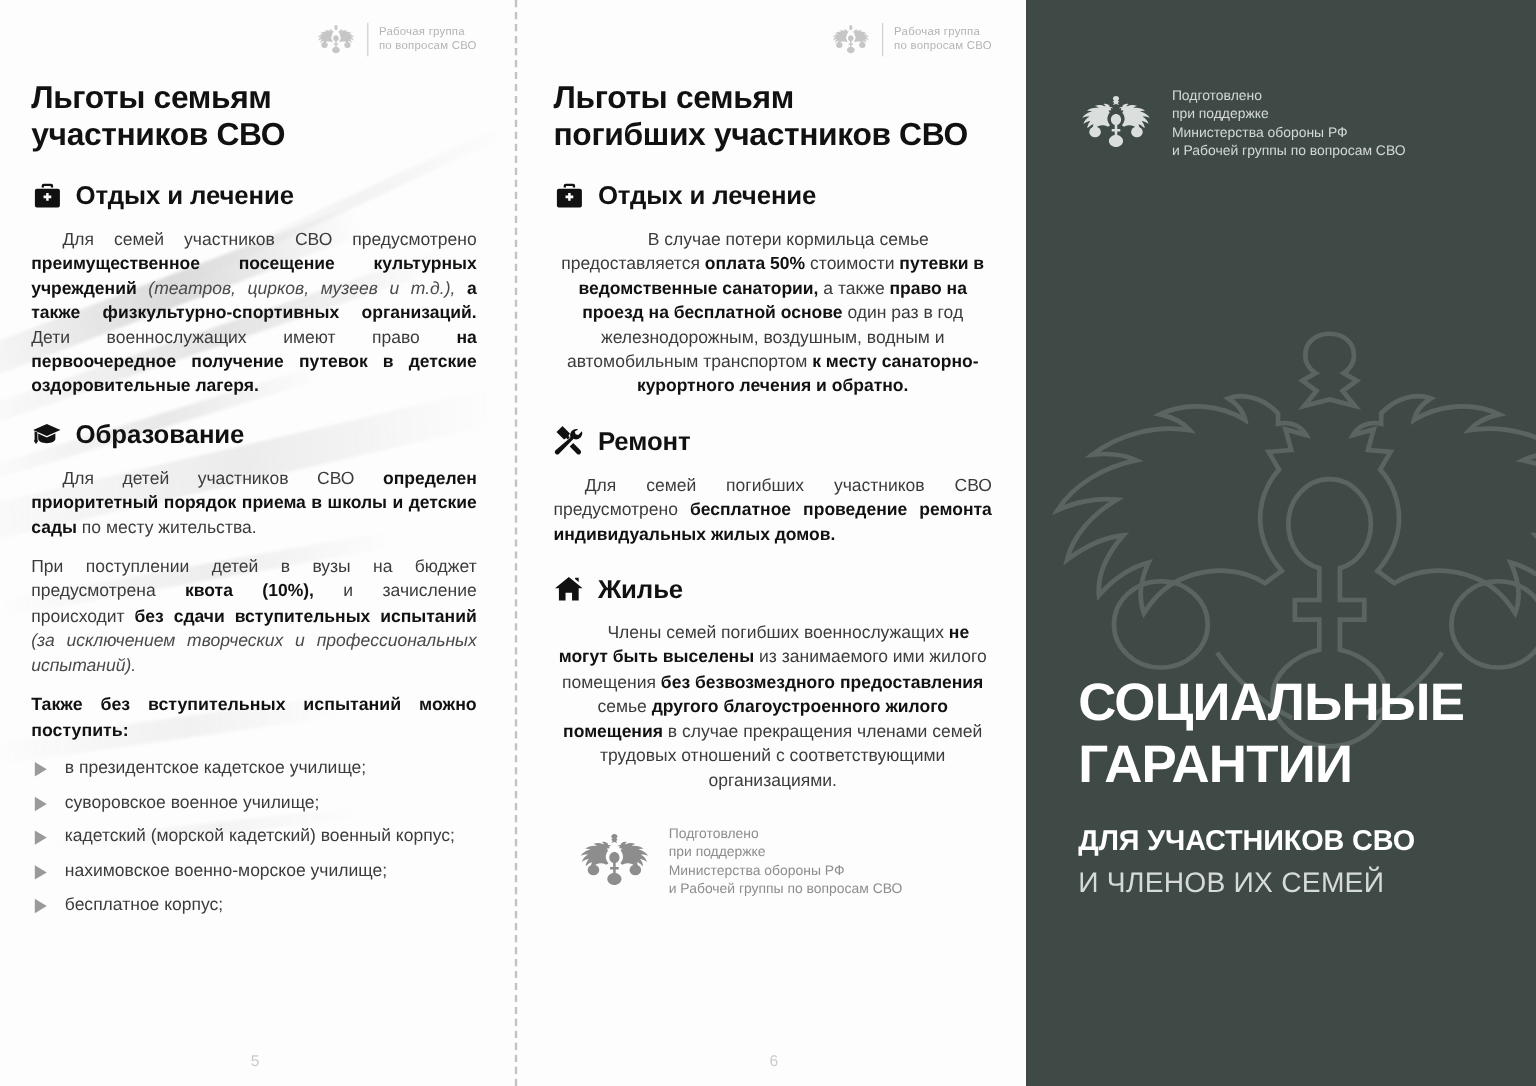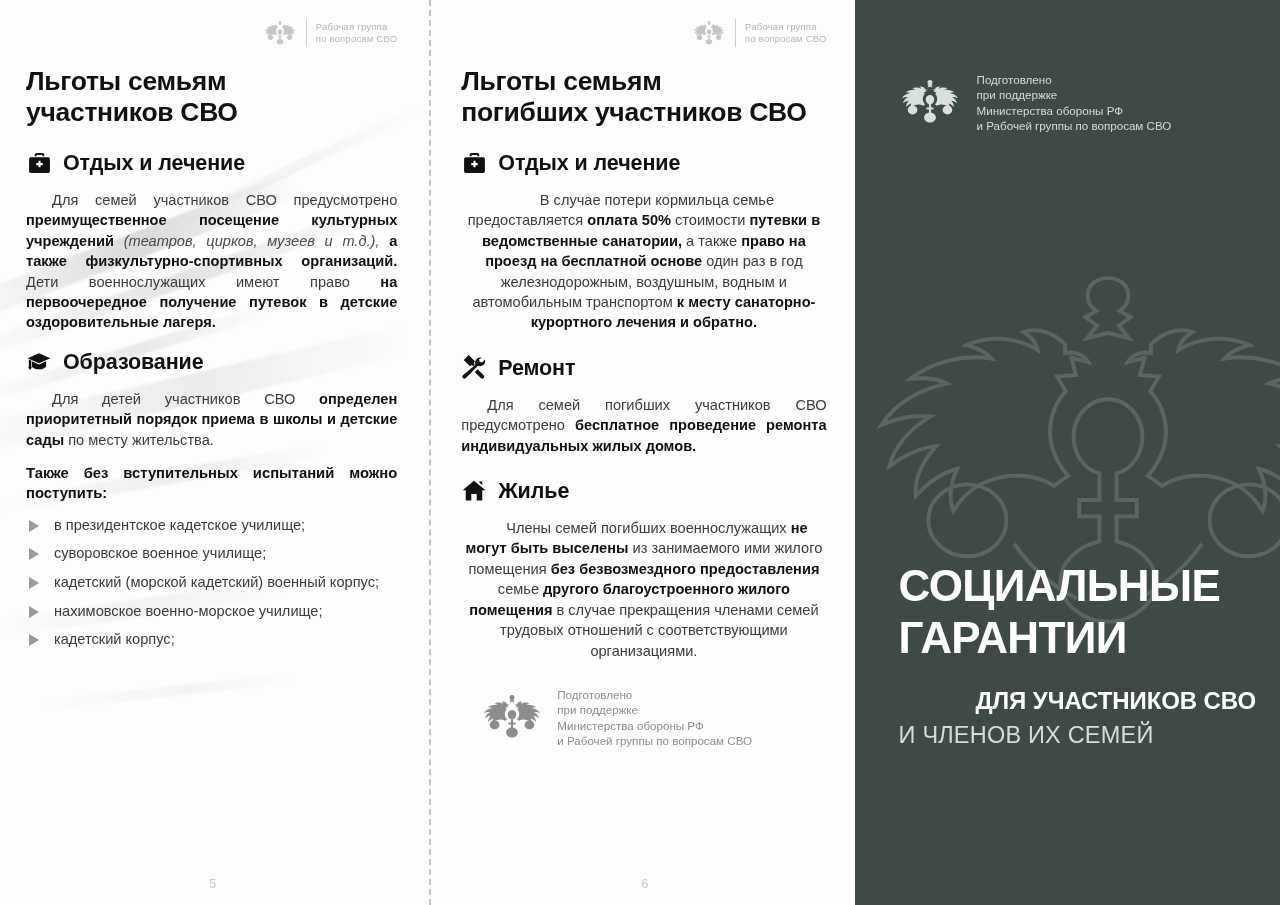--- a/index.html
+++ b/index.html
@@ -251,21 +251,20 @@
     text-transform: uppercase;
   }
   .cover-titles .mid {
     margin: 22px 0 0 0;
     font-size: 24px;
     line-height: 29px;
     font-weight: 700;
     color: #ffffff;
     text-transform: uppercase;
     letter-spacing: -.1px;
-    text-align: right;
   }
   .cover-titles .small {
     margin: 6px 0 0 0;
     font-size: 23.5px;
     line-height: 29px;
     font-weight: 400;
     color: #d6dbd9;
     text-transform: uppercase;
     letter-spacing: .2px;
   }
@@ -329,29 +328,30 @@
           <path d="M12 4 1.5 8.6 12 13.2l10.5-4.6L12 4z"></path>
           <path d="M5.4 11.3v4.1c0 1.9 3 3.4 6.6 3.4s6.6-1.5 6.6-3.4v-4.1L12 14.4l-6.6-3.1z"></path>
           <path d="M2.6 9.6v6.2c0 .5-.2.9-.5 1.2l1.6 2.4 1.6-2.4c-.3-.3-.5-.7-.5-1.2V10.5l-2.2-.9z"></path>
         </svg>
       </span>
       <h2>Образование</h2>
     </div>
 
     <p class="body first"><span>Для детей участников СВО </span><b>опреде­лен приоритетный порядок приема в школы и детские сады</b><span> по месту жительства.</span></p>
 
+    <p class="body"><span>При поступлении детей в вузы на бюджет предусмотрена </span><b>квота (10%),</b><span> и зачисление происходит </span><b>без сдачи вступительных испытаний </b><i>(за исклю­чением творческих и профессиональ­ных испытаний).</i></p>
 
     <p class="lead-bold">Также без вступительных испытаний можно поступить:</p>
 
     <ul class="arrow-list">
       <li><span class="tri"></span><span>в президентское кадетское училище;</span></li>
       <li><span class="tri"></span><span>суворовское военное училище;</span></li>
       <li><span class="tri"></span><span>кадетский (морской кадетский) военный корпус;</span></li>
       <li><span class="tri"></span><span>нахимовское военно-морское училище;</span></li>
-      <li><span class="tri"></span><span>кадетский корпус;</span></li>
+      <li><span class="tri"></span><span>бесплатное корпус;</span></li>
     </ul>
 
     <div class="page-num">5</div>
   </div>
 
   <div class="divider"></div>
 
   <div class="page page-mid">
 
     <div class="mini-logo">

